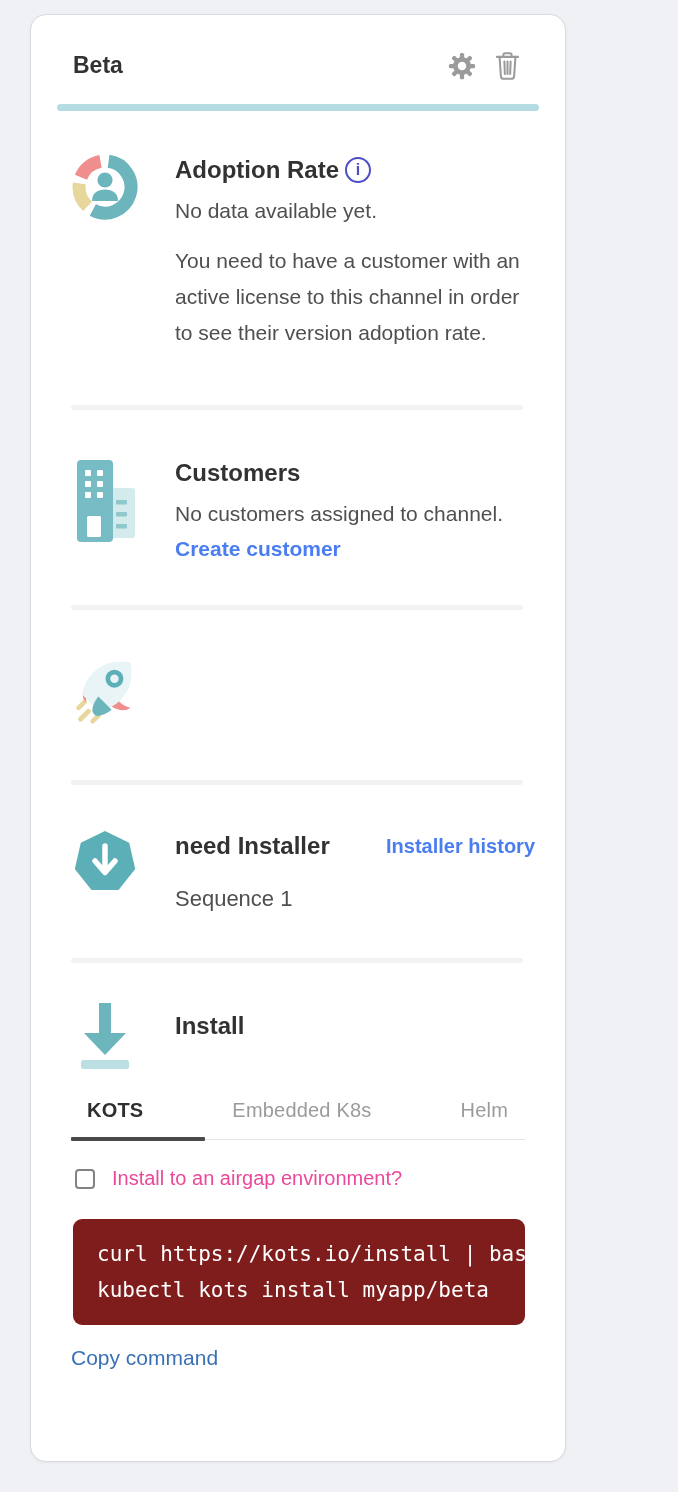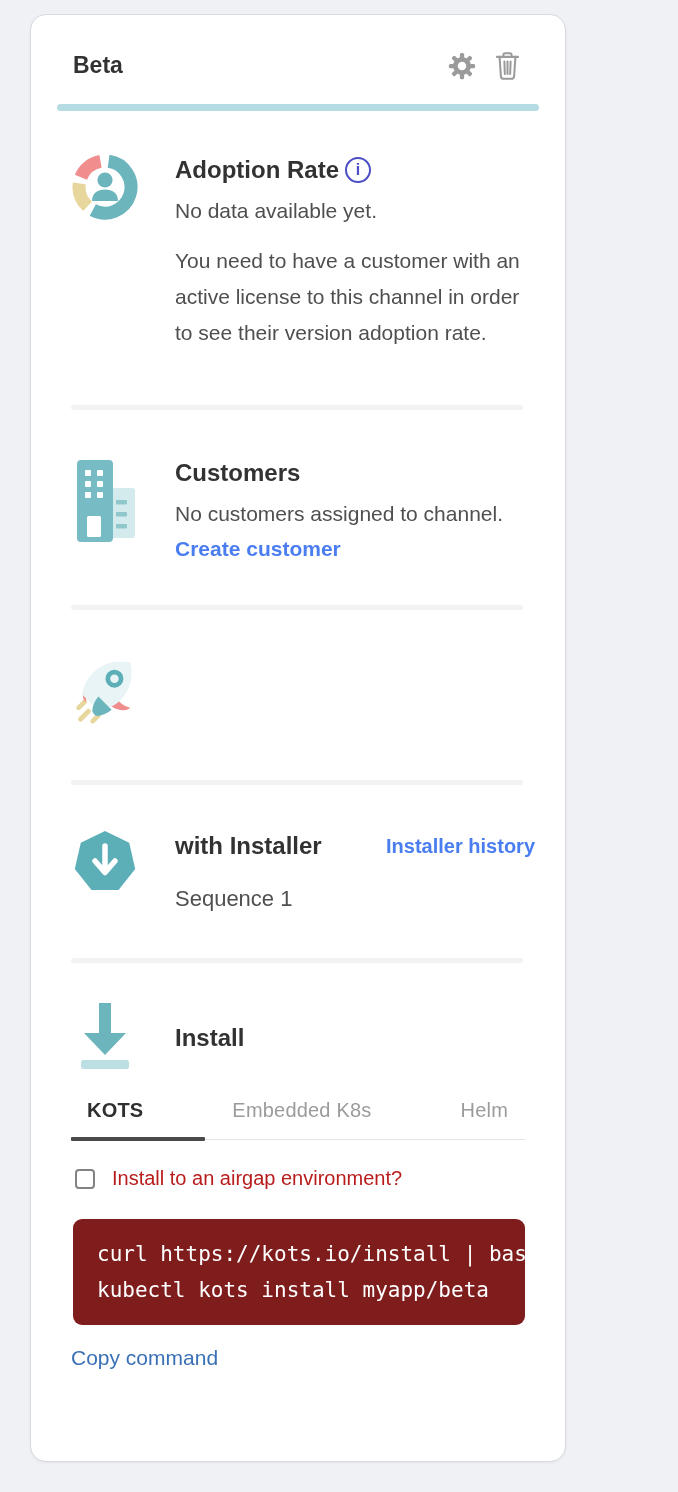--- a/index.html
+++ b/index.html
@@ -67,21 +67,21 @@
   }
 
   
   .airgap-row { margin: 27px 40px 0 44px; display: flex; align-items: center; gap: 17px; }
   .airgap-row input[type="checkbox"] {
     appearance: none; -webkit-appearance: none;
     width: 20px; height: 20px; margin: 0;
     border: 2px solid #828282; border-radius: 4px; background: #fff;
     cursor: pointer;
   }
-  .airgap-label { font-size: 20px; color: #b91c1c; cursor: pointer; }
+  .airgap-label { font-size: 20px; color: #ec4899; cursor: pointer; }
 
   
   .code-block {
     margin: 29px 40px 0 42px;
     background: #7f1d1d;
     border-radius: 9px;
     padding: 17px 24px;
   }
   .code-line {
     font-family: "DejaVu Sans Mono", "Liberation Mono", monospace;
@@ -209,39 +209,39 @@
   <div class="section" style="margin-top:44px;">
     <div class="icon-col">
       <svg width="66" height="66" viewBox="0 0 66 66">
         <polygon points="33,2 57.2,13.7 63.2,39.9 46.5,60.9 19.5,60.9 2.8,39.9 8.8,13.7" fill="#5cafb7"></polygon>
         <path d="M33 17 V40" stroke="#ffffff" stroke-width="5.5" stroke-linecap="round"></path>
         <path d="M23 32 L33 43.5 L43 32" stroke="#ffffff" stroke-width="5.5" stroke-linecap="round" stroke-linejoin="round" fill="none"></path>
       </svg>
     </div>
     <div class="body-col">
       <div class="title-row spread">
-        <span class="sec-title">with Installer</span>
+        <span class="sec-title">need Installer</span>
         <a class="blue-link small-link">Installer history</a>
       </div>
       <div class="sec-text" style="margin-top:20px; font-size:22px;">Sequence 1</div>
     </div>
   </div>
 
   <div class="divider" style="margin-top:44px;"></div>
 
   
   <div class="section" style="margin-top:40px;">
     <div class="icon-col">
       <svg width="50" height="66" viewBox="0 0 50 66">
         <polygon points="19,0 31,0 31,30 46,30 25,52 4,30 19,30" fill="#6db5bd"></polygon>
         <rect x="1" y="57" width="48" height="9" rx="2.5" fill="#bcdfe3"></rect>
       </svg>
     </div>
     <div class="body-col">
-      <div class="sec-title" style="margin-top:18px;">Install</div>
+      <div class="sec-title" style="margin-top:6px;">Install</div>
     </div>
   </div>
 
   
   <div class="tabs">
     <span class="tab active">KOTS</span>
     <span class="tab">Embedded K8s</span>
     <span class="tab">Helm</span>
     <span class="tab-underline"></span>
   </div>

